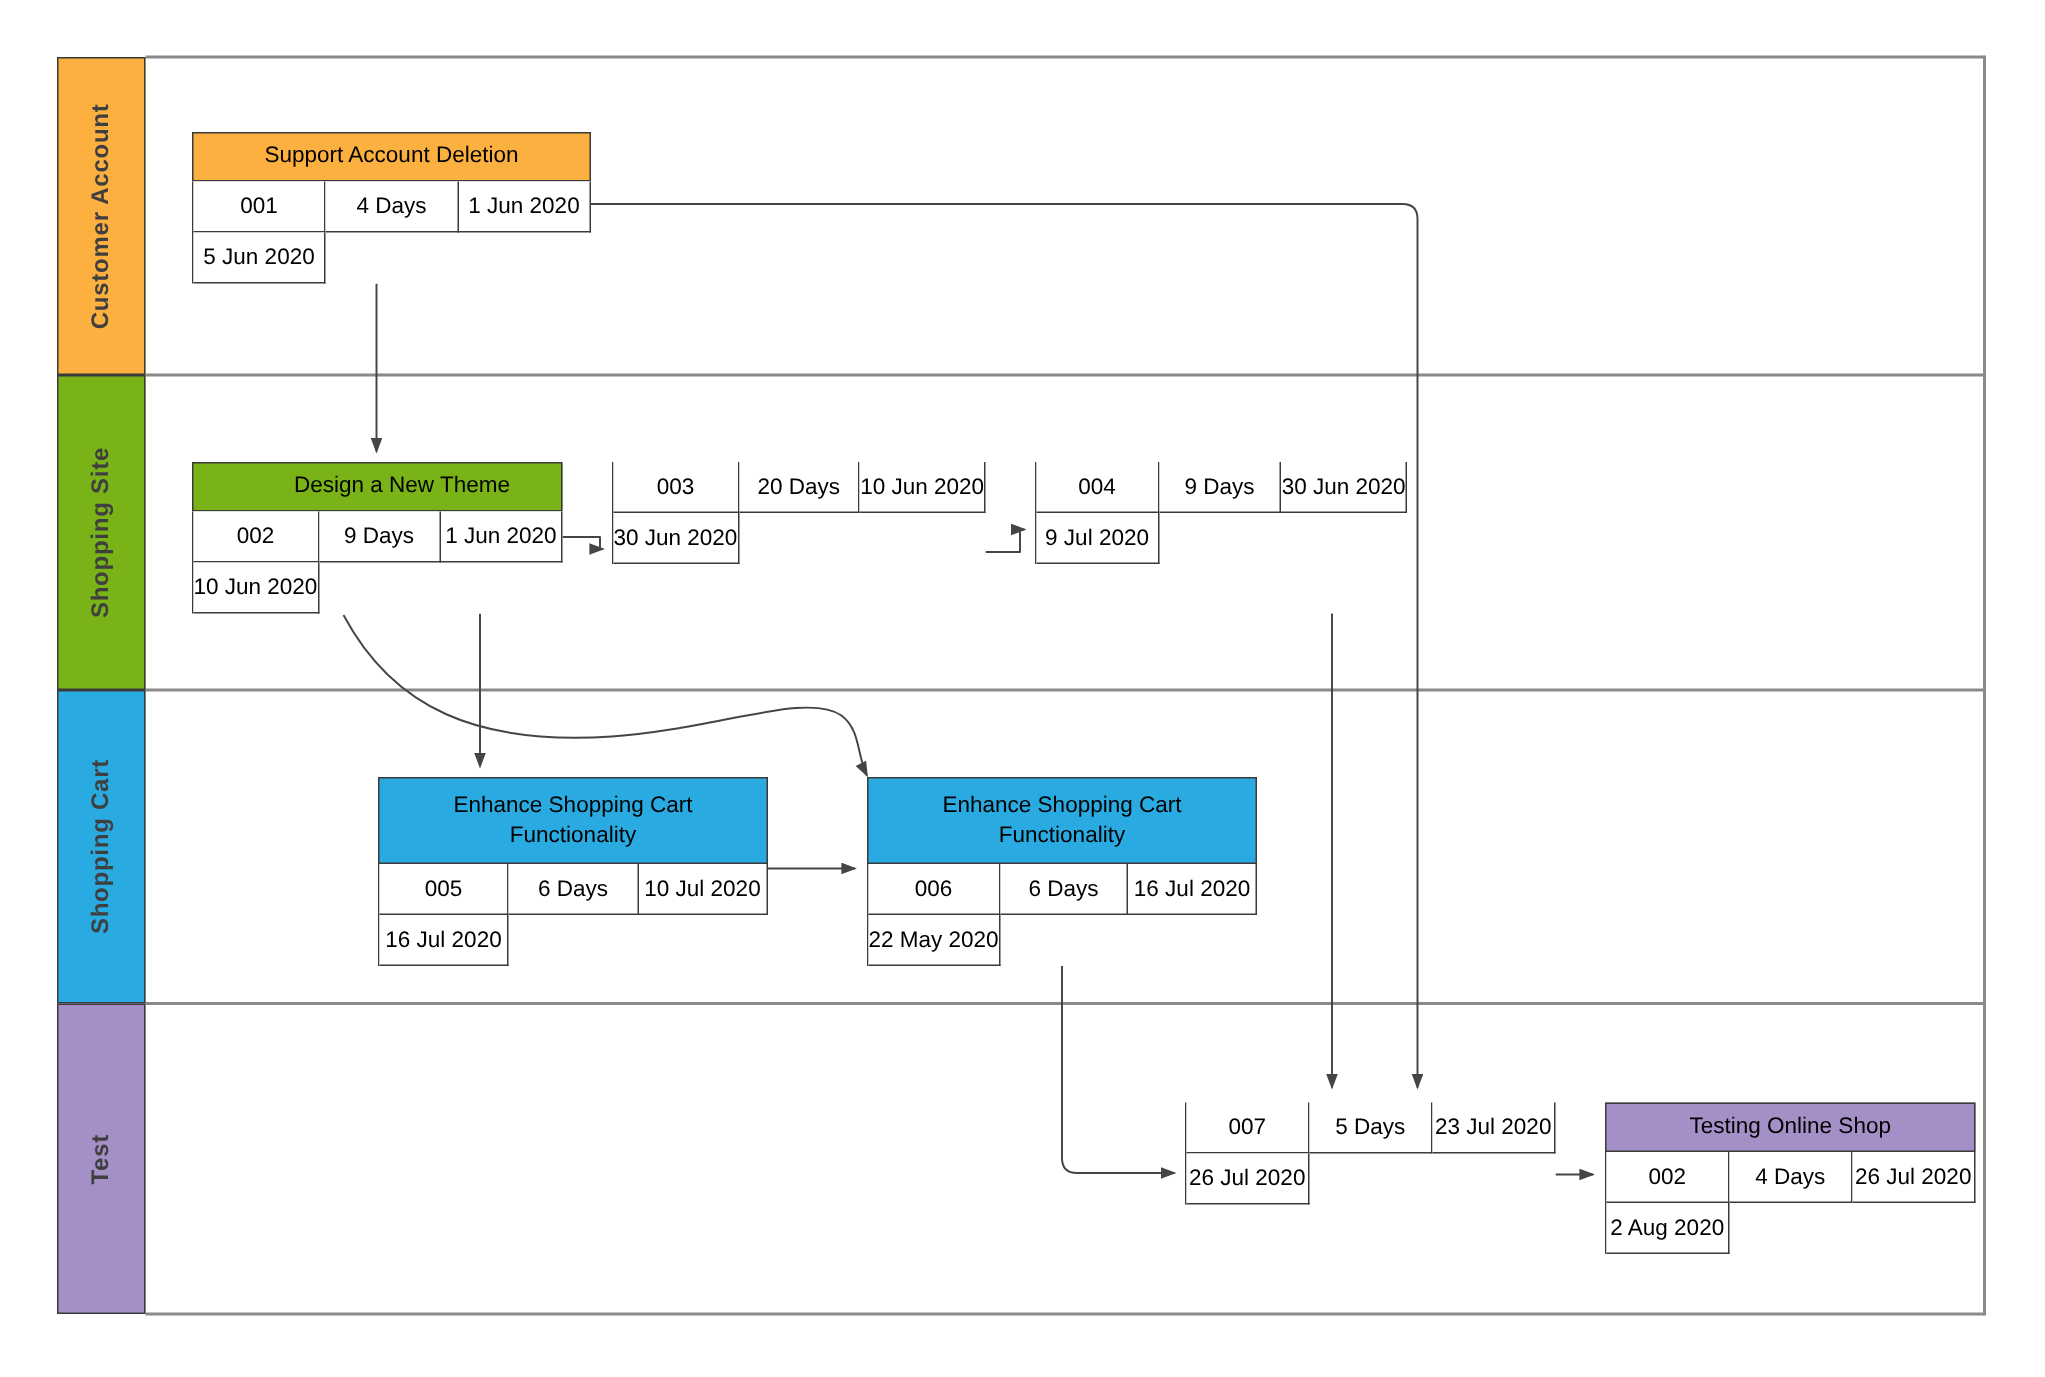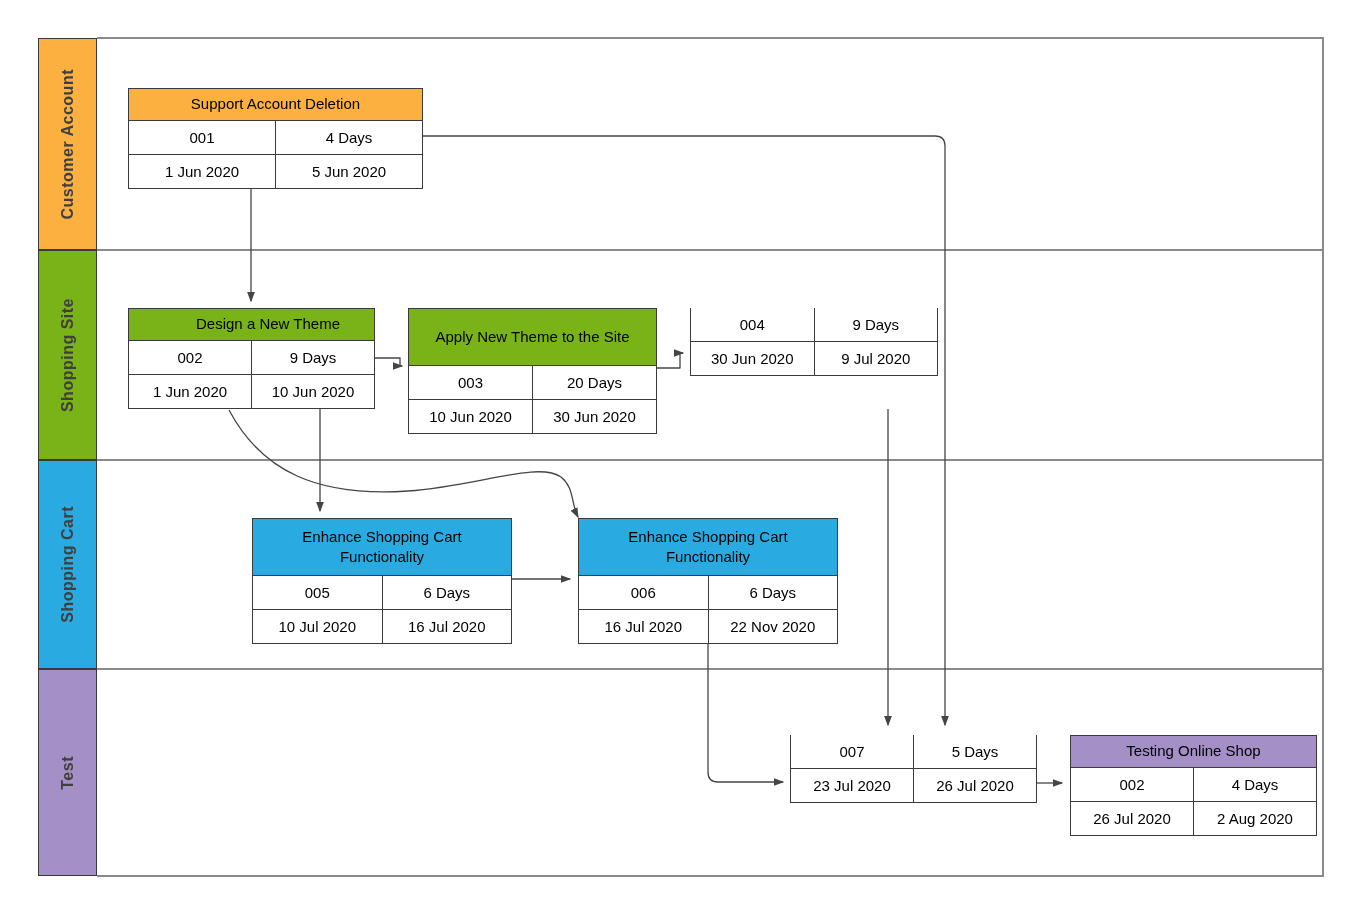--- a/index.html
+++ b/index.html
@@ -24,33 +24,33 @@
   
   .task{position:absolute;box-sizing:border-box;font-size:15px;}
   .task-header{
     border:1px solid #3a3a3a;box-sizing:border-box;
     display:flex;align-items:center;justify-content:center;text-align:center;
     line-height:1.35;padding:0 6px;color:#000;
   }
   .h1 .task-header{height:33px;}
   .h2 .task-header{height:58px;}
   .task-body{
-    display:grid;grid-template-columns:1fr 1fr;
+    display:grid;grid-template-columns:1fr 1fr 1fr;
     border-left:1px solid #3a3a3a;box-sizing:border-box;background:#fff;
   }
   .cell{
     border-right:1px solid #3a3a3a;border-bottom:1px solid #3a3a3a;
     border-top:none;box-sizing:border-box;height:34px;
     display:flex;align-items:center;justify-content:center;
     background:#fff;white-space:nowrap;
   }
   .cell.r1{border-bottom:1px solid #3a3a3a;}
   .task-body .cell:nth-child(1),.task-body .cell:nth-child(2){border-top:none;}
   
-  #task-001{left:128px;top:88px;width:295px;}
+  #task-001{left:128px;top:88px;width:266px;}
   #task-002{left:128px;top:308px;width:247px;}
   #task-003{left:408px;top:308px;width:249px;}
   #task-004{left:690px;top:308px;width:248px;}
   #task-005{left:252px;top:518px;width:260px;}
   #task-006{left:578px;top:518px;width:260px;}
   #task-007{left:790px;top:735px;width:247px;}
   #task-008{left:1070px;top:735px;width:247px;border-radius:29px;}
   #lane-box-0{top:38px;height:212px;}
   #lane-box-1{top:250px;height:210px;}
   #lane-box-2{top:460px;height:209px;}
@@ -115,21 +115,20 @@
     <div class="task-header" style="background-color: rgb(122, 179, 23); padding-left: 39px;">Design a New Theme</div>
     <div class="task-body">
       <div class="cell r1">002</div>
       <div class="cell r1">9 Days</div>
       <div class="cell">1 Jun 2020</div>
       <div class="cell">10 Jun 2020</div>
     </div>
   </div>
 
   <div class="task h2" id="task-003">
-    <div class="task-header" style="background-color: rgb(122, 179, 23);">Apply New Theme to the Site</div>
     <div class="task-body">
       <div class="cell r1">003</div>
       <div class="cell r1">20 Days</div>
       <div class="cell">10 Jun 2020</div>
       <div class="cell">30 Jun 2020</div>
     </div>
   </div>
 
   <div class="task h1" id="task-004">
     <div class="task-body">
@@ -149,21 +148,21 @@
       <div class="cell">16 Jul 2020</div>
     </div>
   </div>
 
   <div class="task h2" id="task-006">
     <div class="task-header" style="background-color: rgb(41, 171, 226);">Enhance Shopping Cart Functionality</div>
     <div class="task-body">
       <div class="cell r1">006</div>
       <div class="cell r1">6 Days</div>
       <div class="cell">16 Jul 2020</div>
-      <div class="cell">22 Nov 2020</div>
+      <div class="cell">22 May 2020</div>
     </div>
   </div>
 
   <div class="task h1" id="task-007">
     <div class="task-body">
       <div class="cell r1">007</div>
       <div class="cell r1">5 Days</div>
       <div class="cell">23 Jul 2020</div>
       <div class="cell">26 Jul 2020</div>
     </div>

